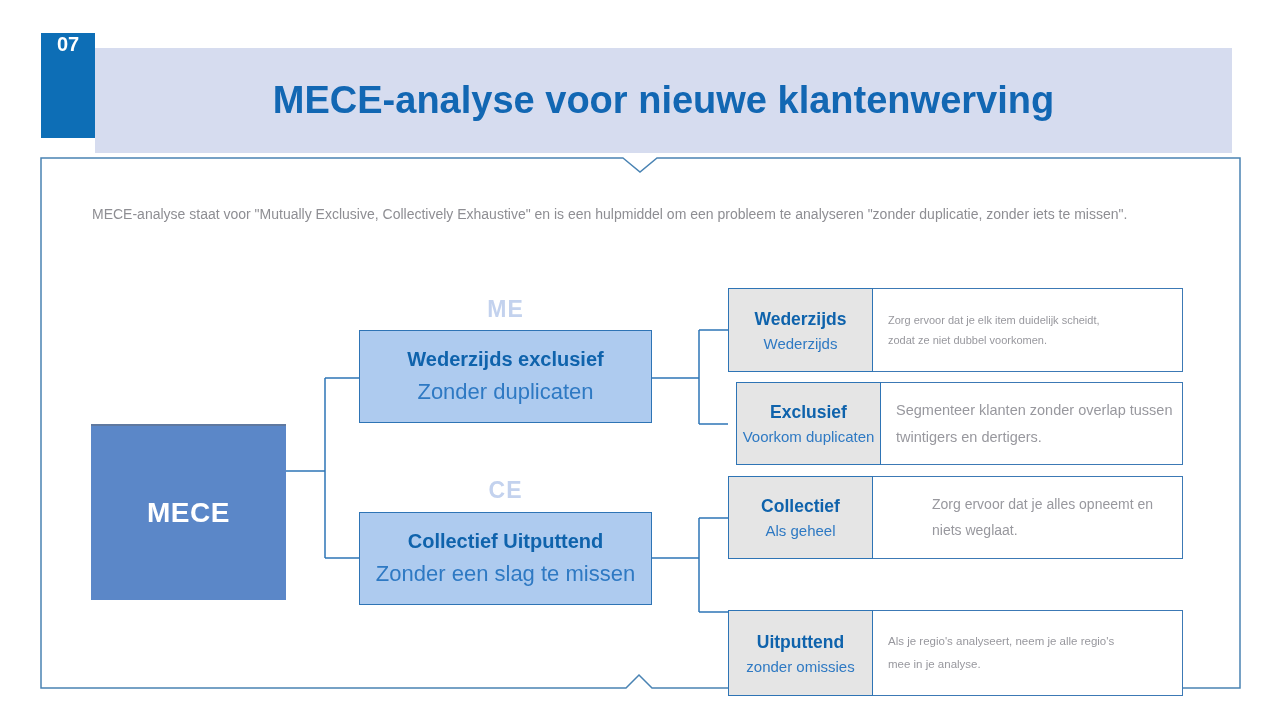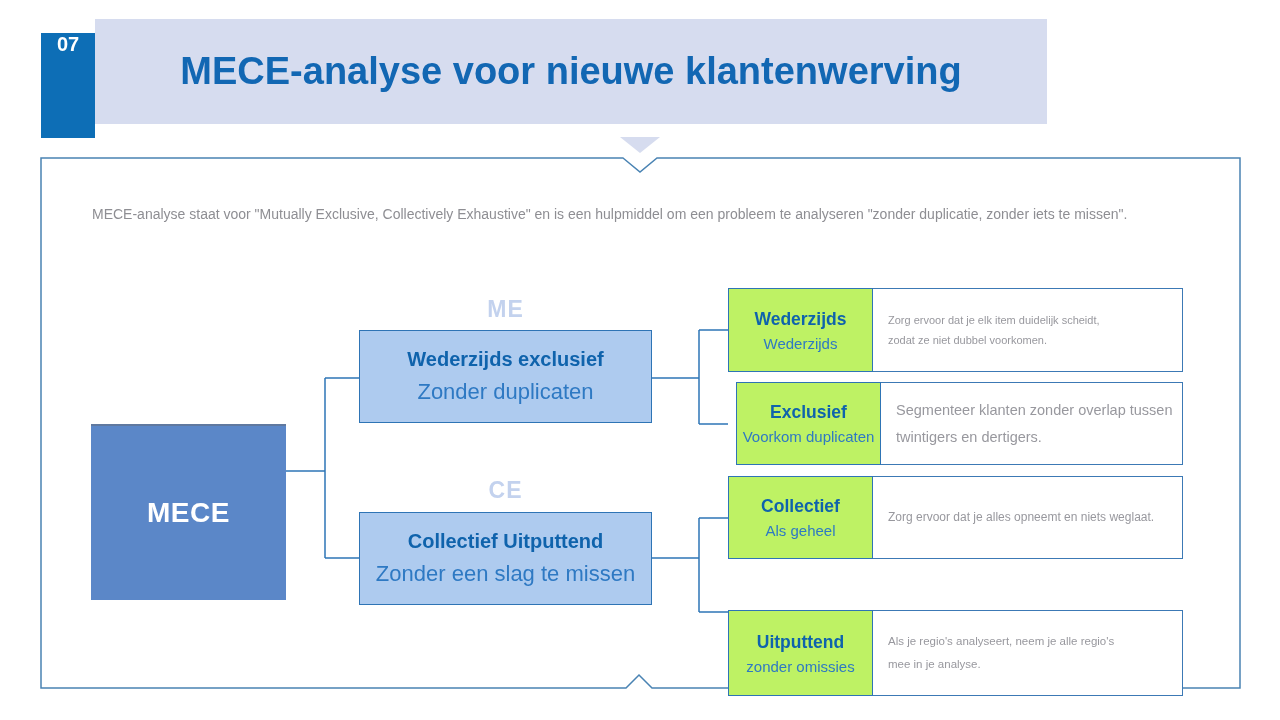--- a/index.html
+++ b/index.html
@@ -8,21 +8,21 @@
     background:#ffffff;
     font-family:"Liberation Sans","DejaVu Sans",sans-serif;
   }
   
   .page-num{
     position:absolute;left:41px;top:33px;width:54px;height:105px;
     background:#0D6EB6;color:#ffffff;font-weight:700;font-size:20px;
     display:flex;align-items:flex-start;justify-content:center;
   }
   .banner{
-    position:absolute;left:95px;top:19px;width:952px;height:105px;
+    position:absolute;left:95px;top:48px;width:1137px;height:105px;
     background:#D6DCEF;
     display:flex;align-items:center;justify-content:center;
   }
   .banner-title{
     color:#1267B3;font-weight:700;font-size:38px;letter-spacing:0px;
     white-space:nowrap;
   }
   
   .lines{position:absolute;left:0;top:0;width:1280px;height:720px;}
   
@@ -51,34 +51,34 @@
   .branch-title{color:#0F63AC;font-weight:700;font-size:20px;}
   .branch-sub{color:#2E79C3;font-size:22px;}
   
   .row{position:absolute;left:728px;width:455px;display:flex;box-sizing:border-box;}
   .row-1{top:288px;height:84px;}
   .row-2{top:382px;height:83px;padding-left:8px;}
   .row-3{top:476px;height:83px;}
   .row-4{top:568px;height:86px;margin-top:42px;}
   .term-box{
     width:145px;box-sizing:border-box;flex:none;
-    background:#bef264;border:1.5px solid #2E74B5;
+    background:#e5e5e5;border:1.5px solid #2E74B5;
     display:flex;flex-direction:column;align-items:center;justify-content:center;gap:5px;
     text-align:center;
   }
   .term-title{color:#0F63AC;font-weight:700;font-size:17.5px;}
   .term-sub{color:#2E79C3;font-size:15px;white-space:nowrap;}
   .desc-box{
     flex:1;box-sizing:border-box;background:#ffffff;border:1px solid #3C79B5;
     border-left:none;display:flex;align-items:center;padding-left:15px;padding-right:8px;
   }
   .desc-text{color:#98989E;white-space:pre-line;line-height:1.85;}
   .desc-s{font-size:11px;}
   .desc-m{font-size:14.5px;line-height:1.8;}
-  .desc-xs{font-size:12px;}
+  .desc-xs{font-size:14px;margin-left:44px;}
   .desc-sm{font-size:11.5px;line-height:2.0;}
 </style>
 </head>
 <body>
 
 <div class="stage">
 
   <div class="page-num">
     <span>07</span>
   </div>

